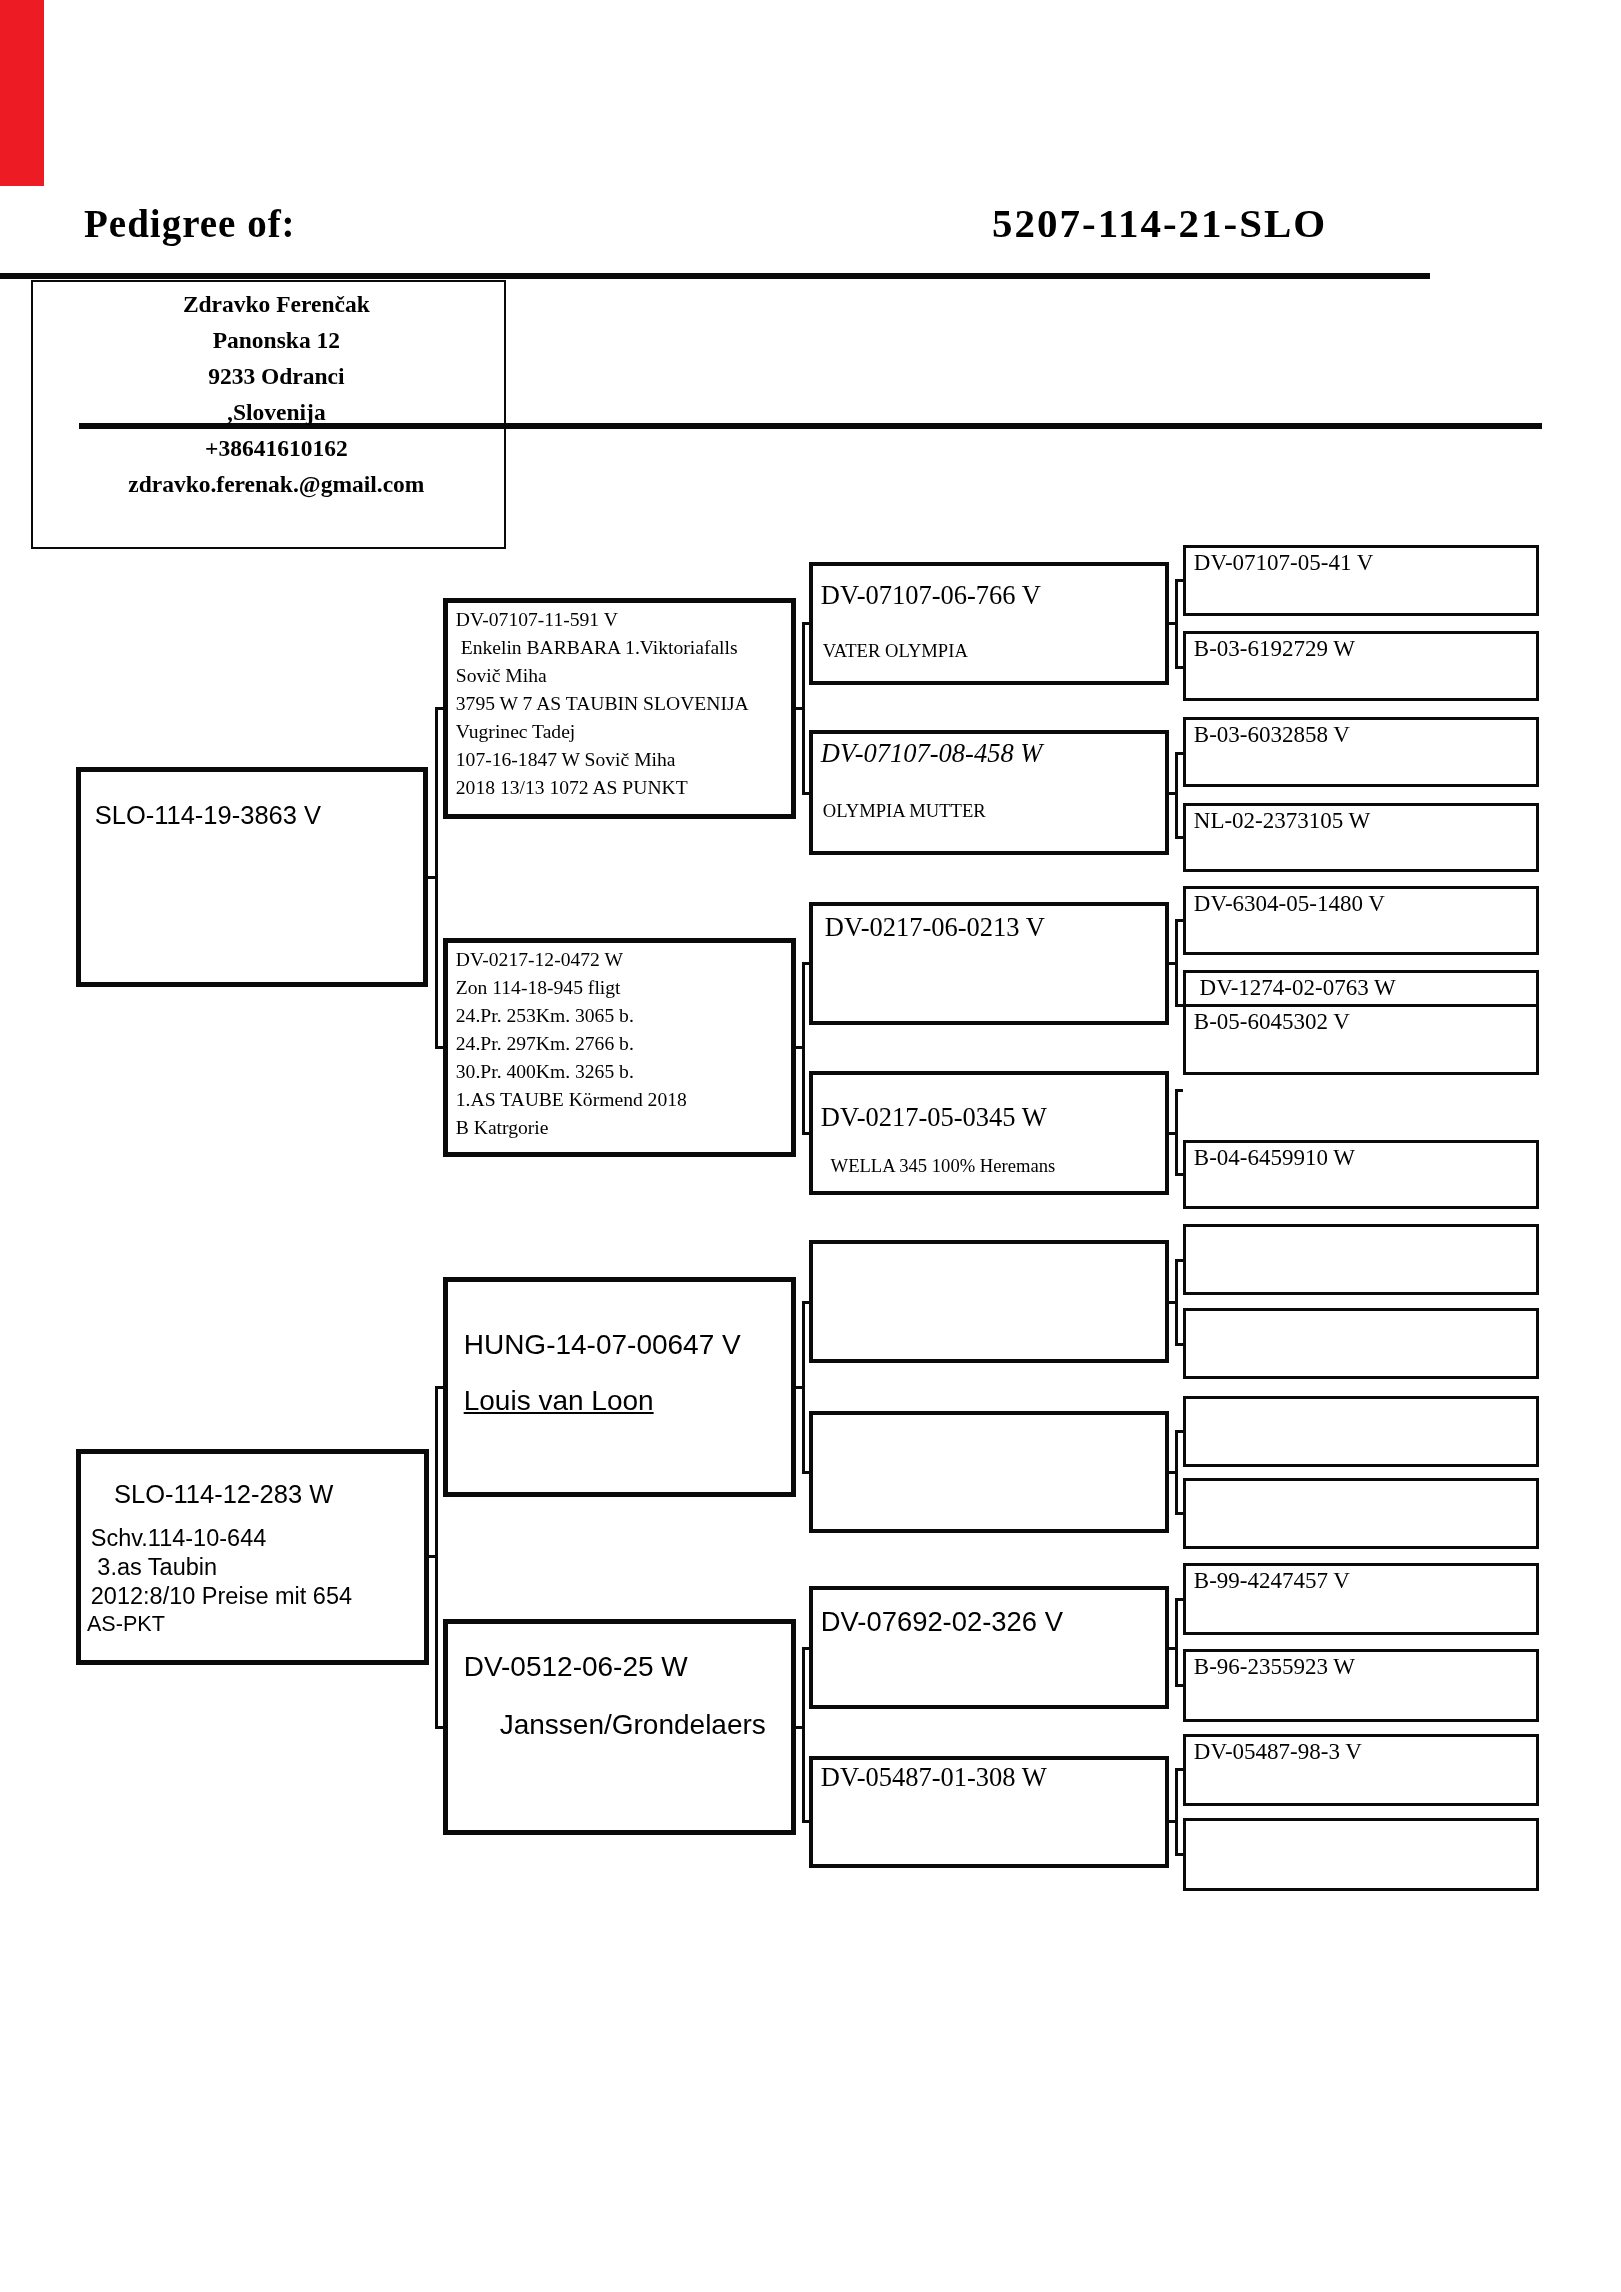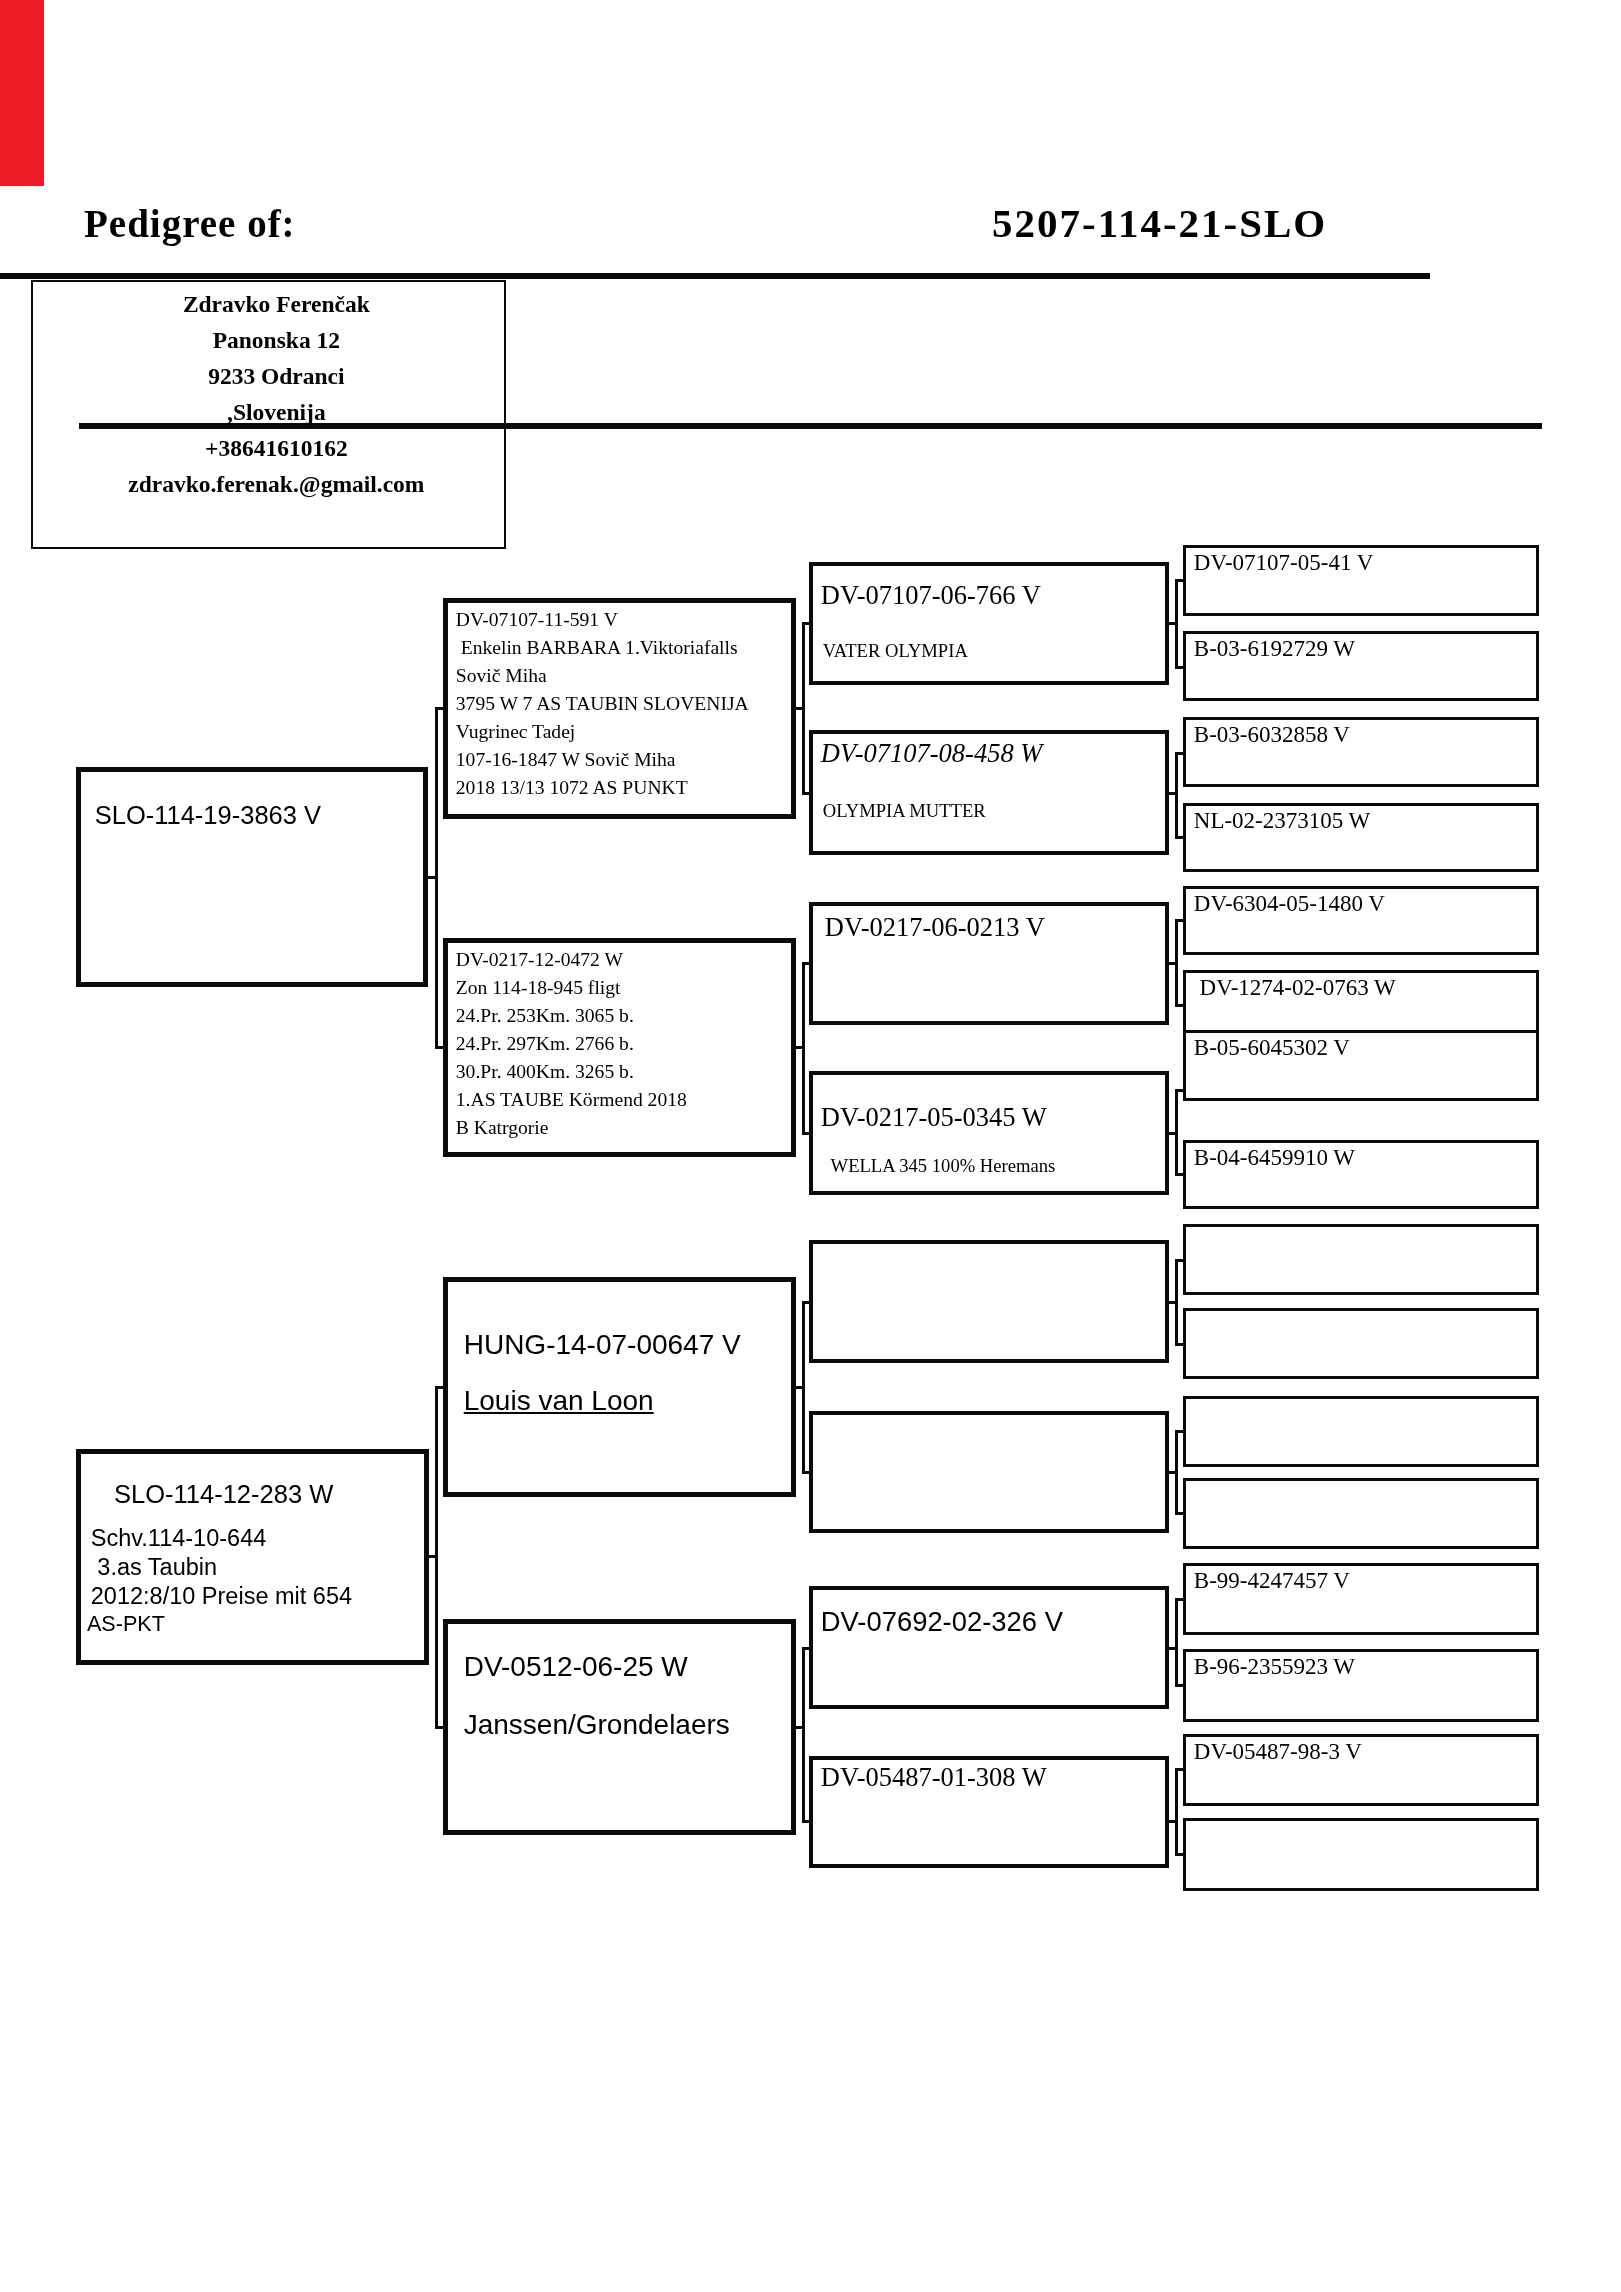--- a/index.html
+++ b/index.html
@@ -21,21 +21,21 @@
   .ring4{font-size:23px;white-space:pre;padding:2px 0 0 7.8px;}
   .sans{font-family:"Liberation Sans", sans-serif;}
   .cl{position:absolute;background:#0a0a0a;}
   .p1l{font-size:25.5px;padding:29px 0 0 13.7px;}
   .p2a{font-size:25.5px;padding:25.5px 0 0 33px;}
   .p2b{font-size:23.5px;line-height:29px;white-space:pre;padding-left:9.8px;}
   .p2c{font-size:21.6px;padding-left:5.9px;}
   .hl1{font-size:28px;padding:47px 0 0 15.7px;}
   .hl2{font-size:28px;padding:23.5px 0 0 15.7px;text-decoration:underline;}
   .jl1{font-size:28px;padding:27.4px 0 0 15.7px;}
-  .jl2{font-size:28px;padding:25.5px 0 0 15.7px;}
+  .jl2{font-size:28px;padding:25.5px 0 0 15.7px;margin-left:36px;}
   .g1r{font-size:27.4px;padding:15.7px 0 0 7.8px;}
 </style>
 </head>
 <body>
 
 <div class="redbar" id="redbar" style="background: rgb(237, 28, 36);"></div>
 
 <div class="title" style="left:84px;top:201px;">Pedigree of:</div>
 <div class="ringno" style="left:992px;top:199px;">5207-114-21-SLO</div>
 <div class="rule" style="left:0;top:273px;width:1430px;height:5.9px;"></div>
@@ -134,21 +134,21 @@
 </div>
 <div class="box b4" style="left:1183px;top:803px;width:356px;height:69px;">
   <div class="ring4">NL-02-2373105 W</div>
 </div>
 <div class="box b4" style="left:1183px;top:886px;width:356px;height:69px;">
   <div class="ring4">DV-6304-05-1480 V</div>
 </div>
 <div class="box b4" style="left:1183px;top:970px;width:356px;height:69px;">
   <div class="ring4"> DV-1274-02-0763 W</div>
 </div>
-<div class="box b4" style="left:1183px;top:1030px;width:356px;height:71px;">
+<div class="box b4" style="left:1183px;top:1004px;width:356px;height:71px;">
   <div class="ring4">B-05-6045302 V</div>
 </div>
 <div class="box b4" style="left:1183px;top:1140px;width:356px;height:69px;">
   <div class="ring4">B-04-6459910 W</div>
 </div>
 <div class="box b4" style="left:1183px;top:1224px;width:356px;height:71px;"></div>
 <div class="box b4" style="left:1183px;top:1308px;width:356px;height:71px;"></div>
 <div class="box b4" style="left:1183px;top:1396px;width:356px;height:71px;"></div>
 <div class="box b4" style="left:1183px;top:1478px;width:356px;height:71px;"></div>
 <div class="box b4" style="left:1183px;top:1563px;width:356px;height:72px;">

